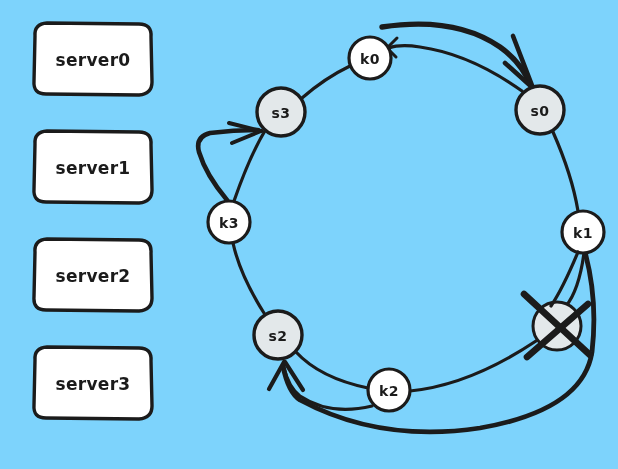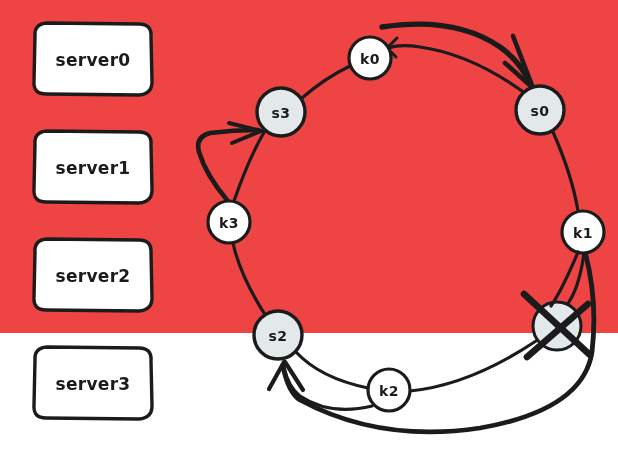--- a/index.html
+++ b/index.html
@@ -1,18 +1,18 @@
 <!DOCTYPE html>
 <html><head>
 <meta charset="utf-8">
 <style>
   html,body{margin:0;padding:0;background:#ffffff;}
   body{width:618px;height:469px;overflow:hidden;
        font-family:"DejaVu Sans","Liberation Sans",sans-serif;}
-  #canvas{position:relative;width:618px;height:333px;background:#ef4444;}
+  #canvas{position:relative;width:618px;height:469px;background:#7dd3fc;}
   svg#scene{position:absolute;left:0;top:0;width:618px;height:469px;}
   .node-label{font-family:"DejaVu Sans","Liberation Sans",sans-serif;
               font-size:14px;font-weight:600;fill:#1b1b1b;
               text-anchor:middle;dominant-baseline:central;
               letter-spacing:.4px;}
   .box-label{font-family:"DejaVu Sans","Liberation Sans",sans-serif;
              font-size:17px;font-weight:600;fill:#1b1b1b;
              text-anchor:middle;dominant-baseline:central;
              letter-spacing:.3px;}
 </style>

